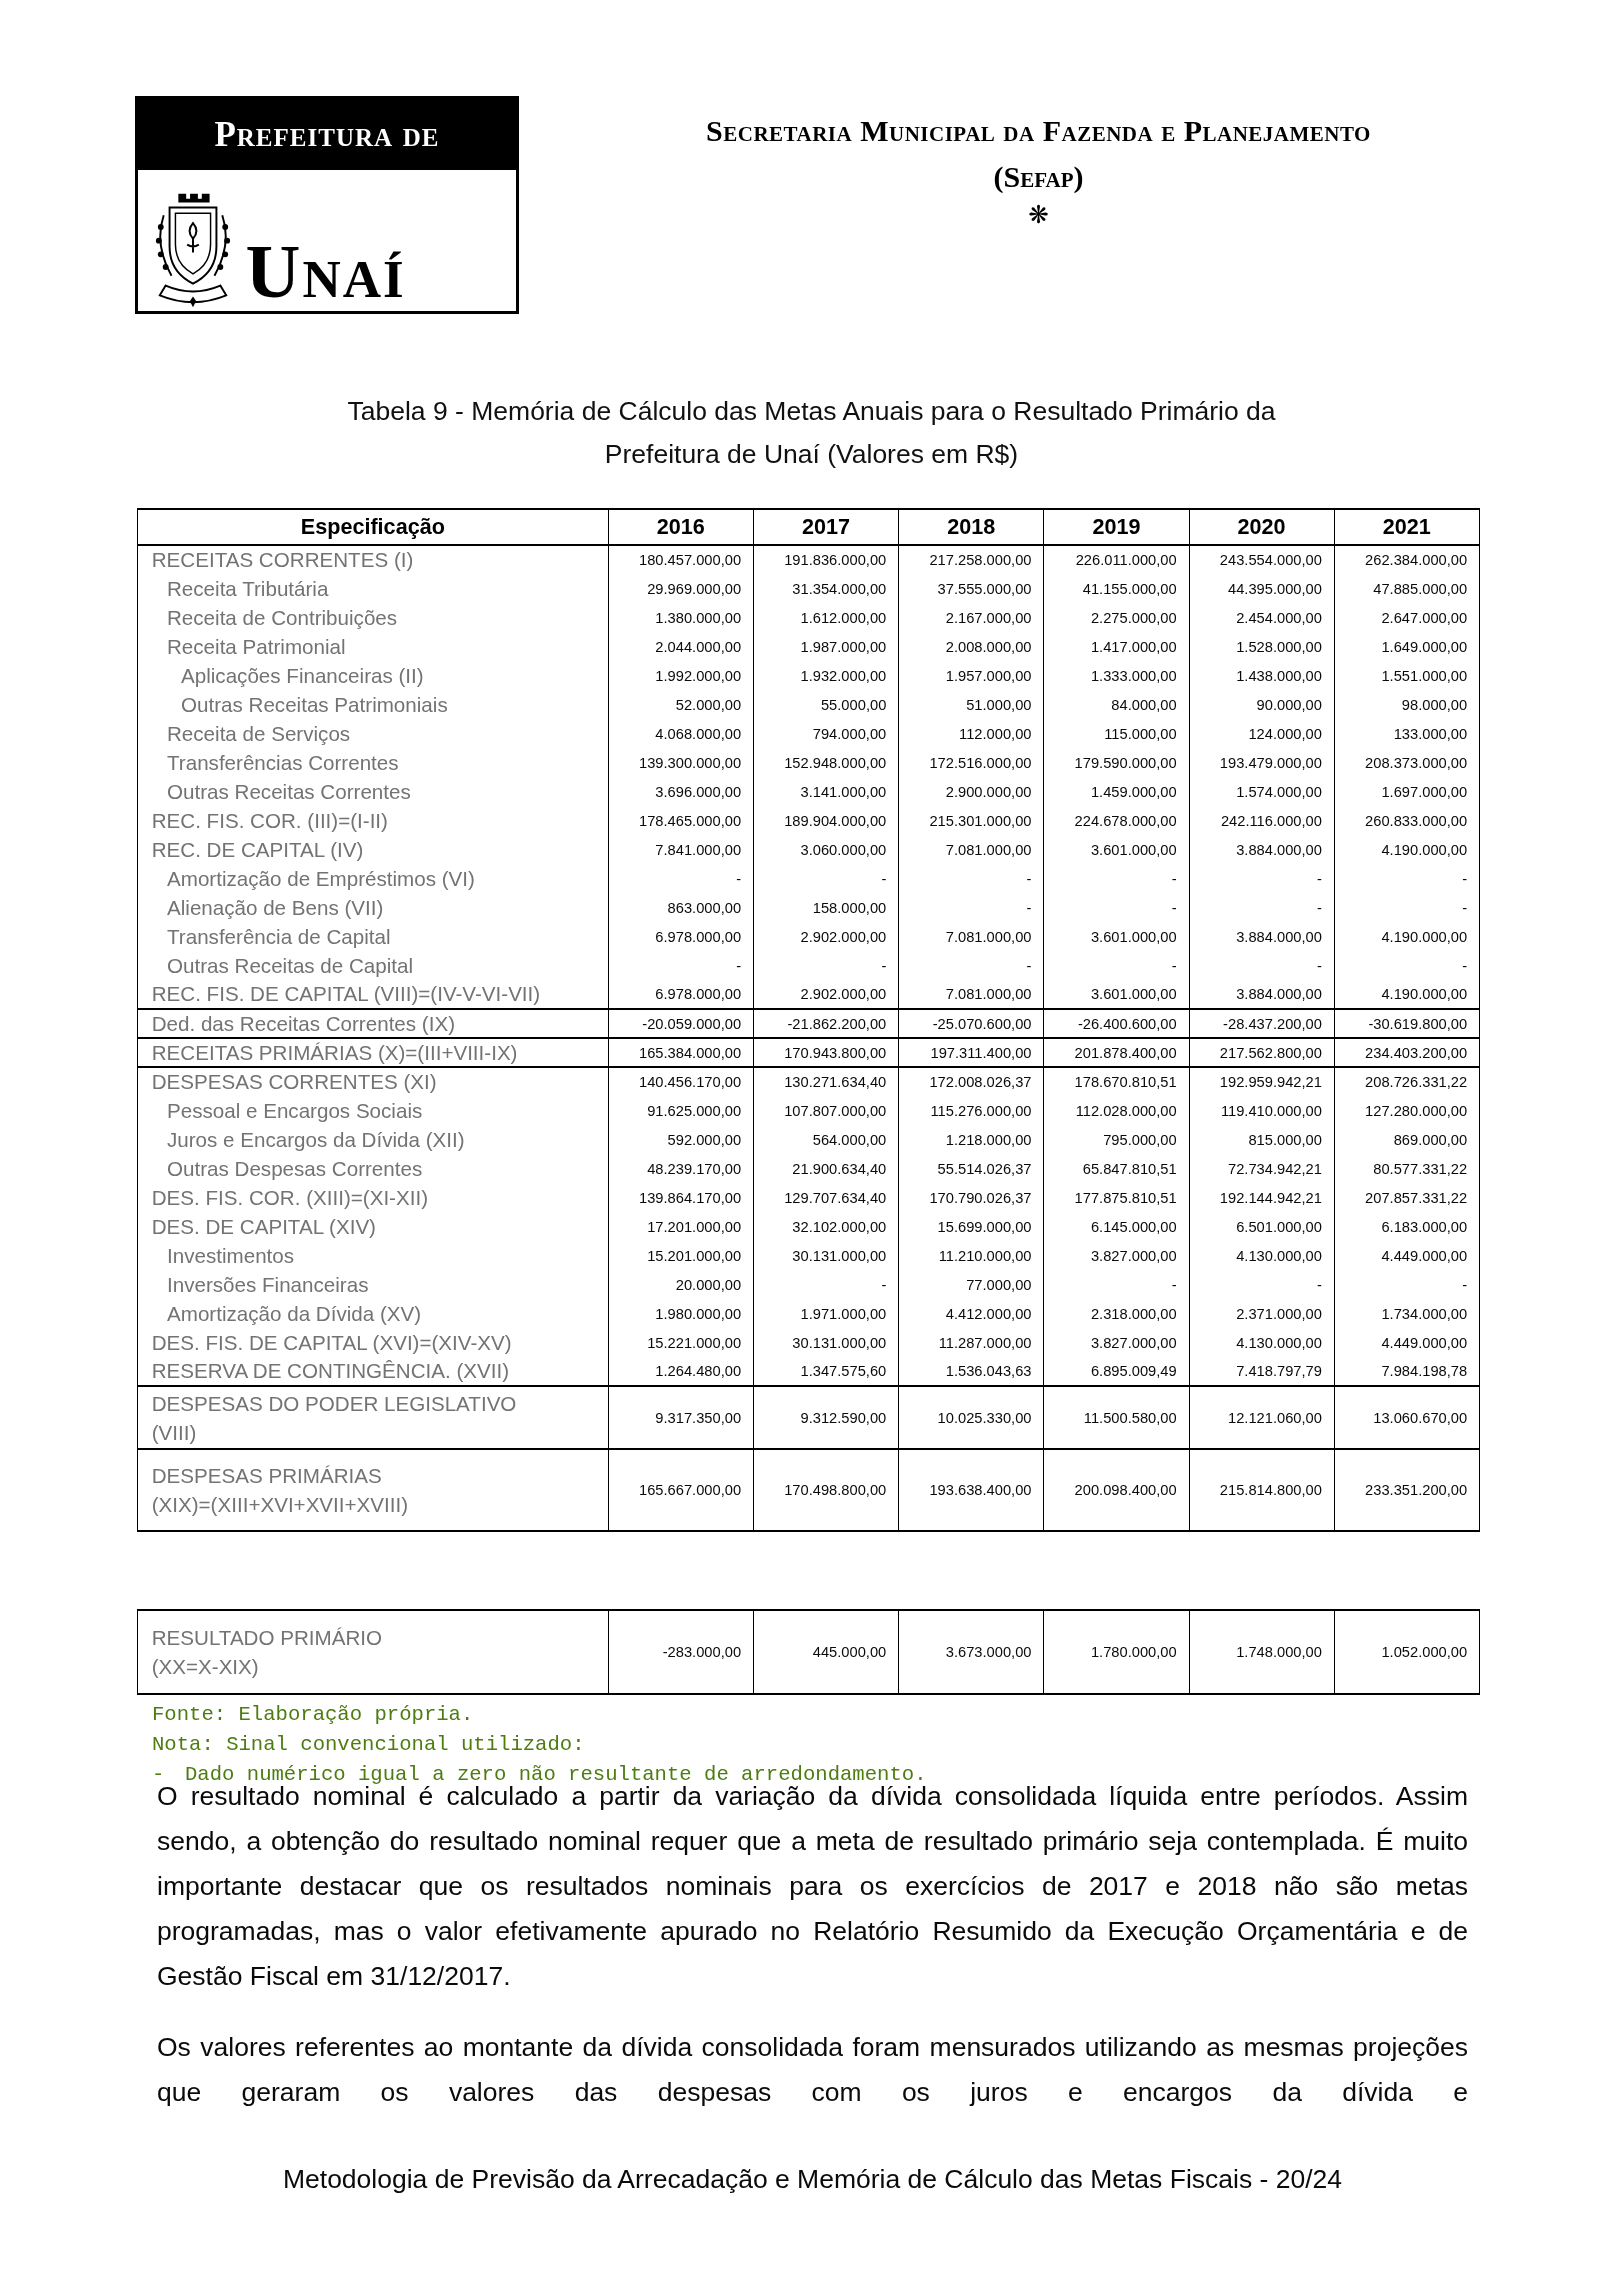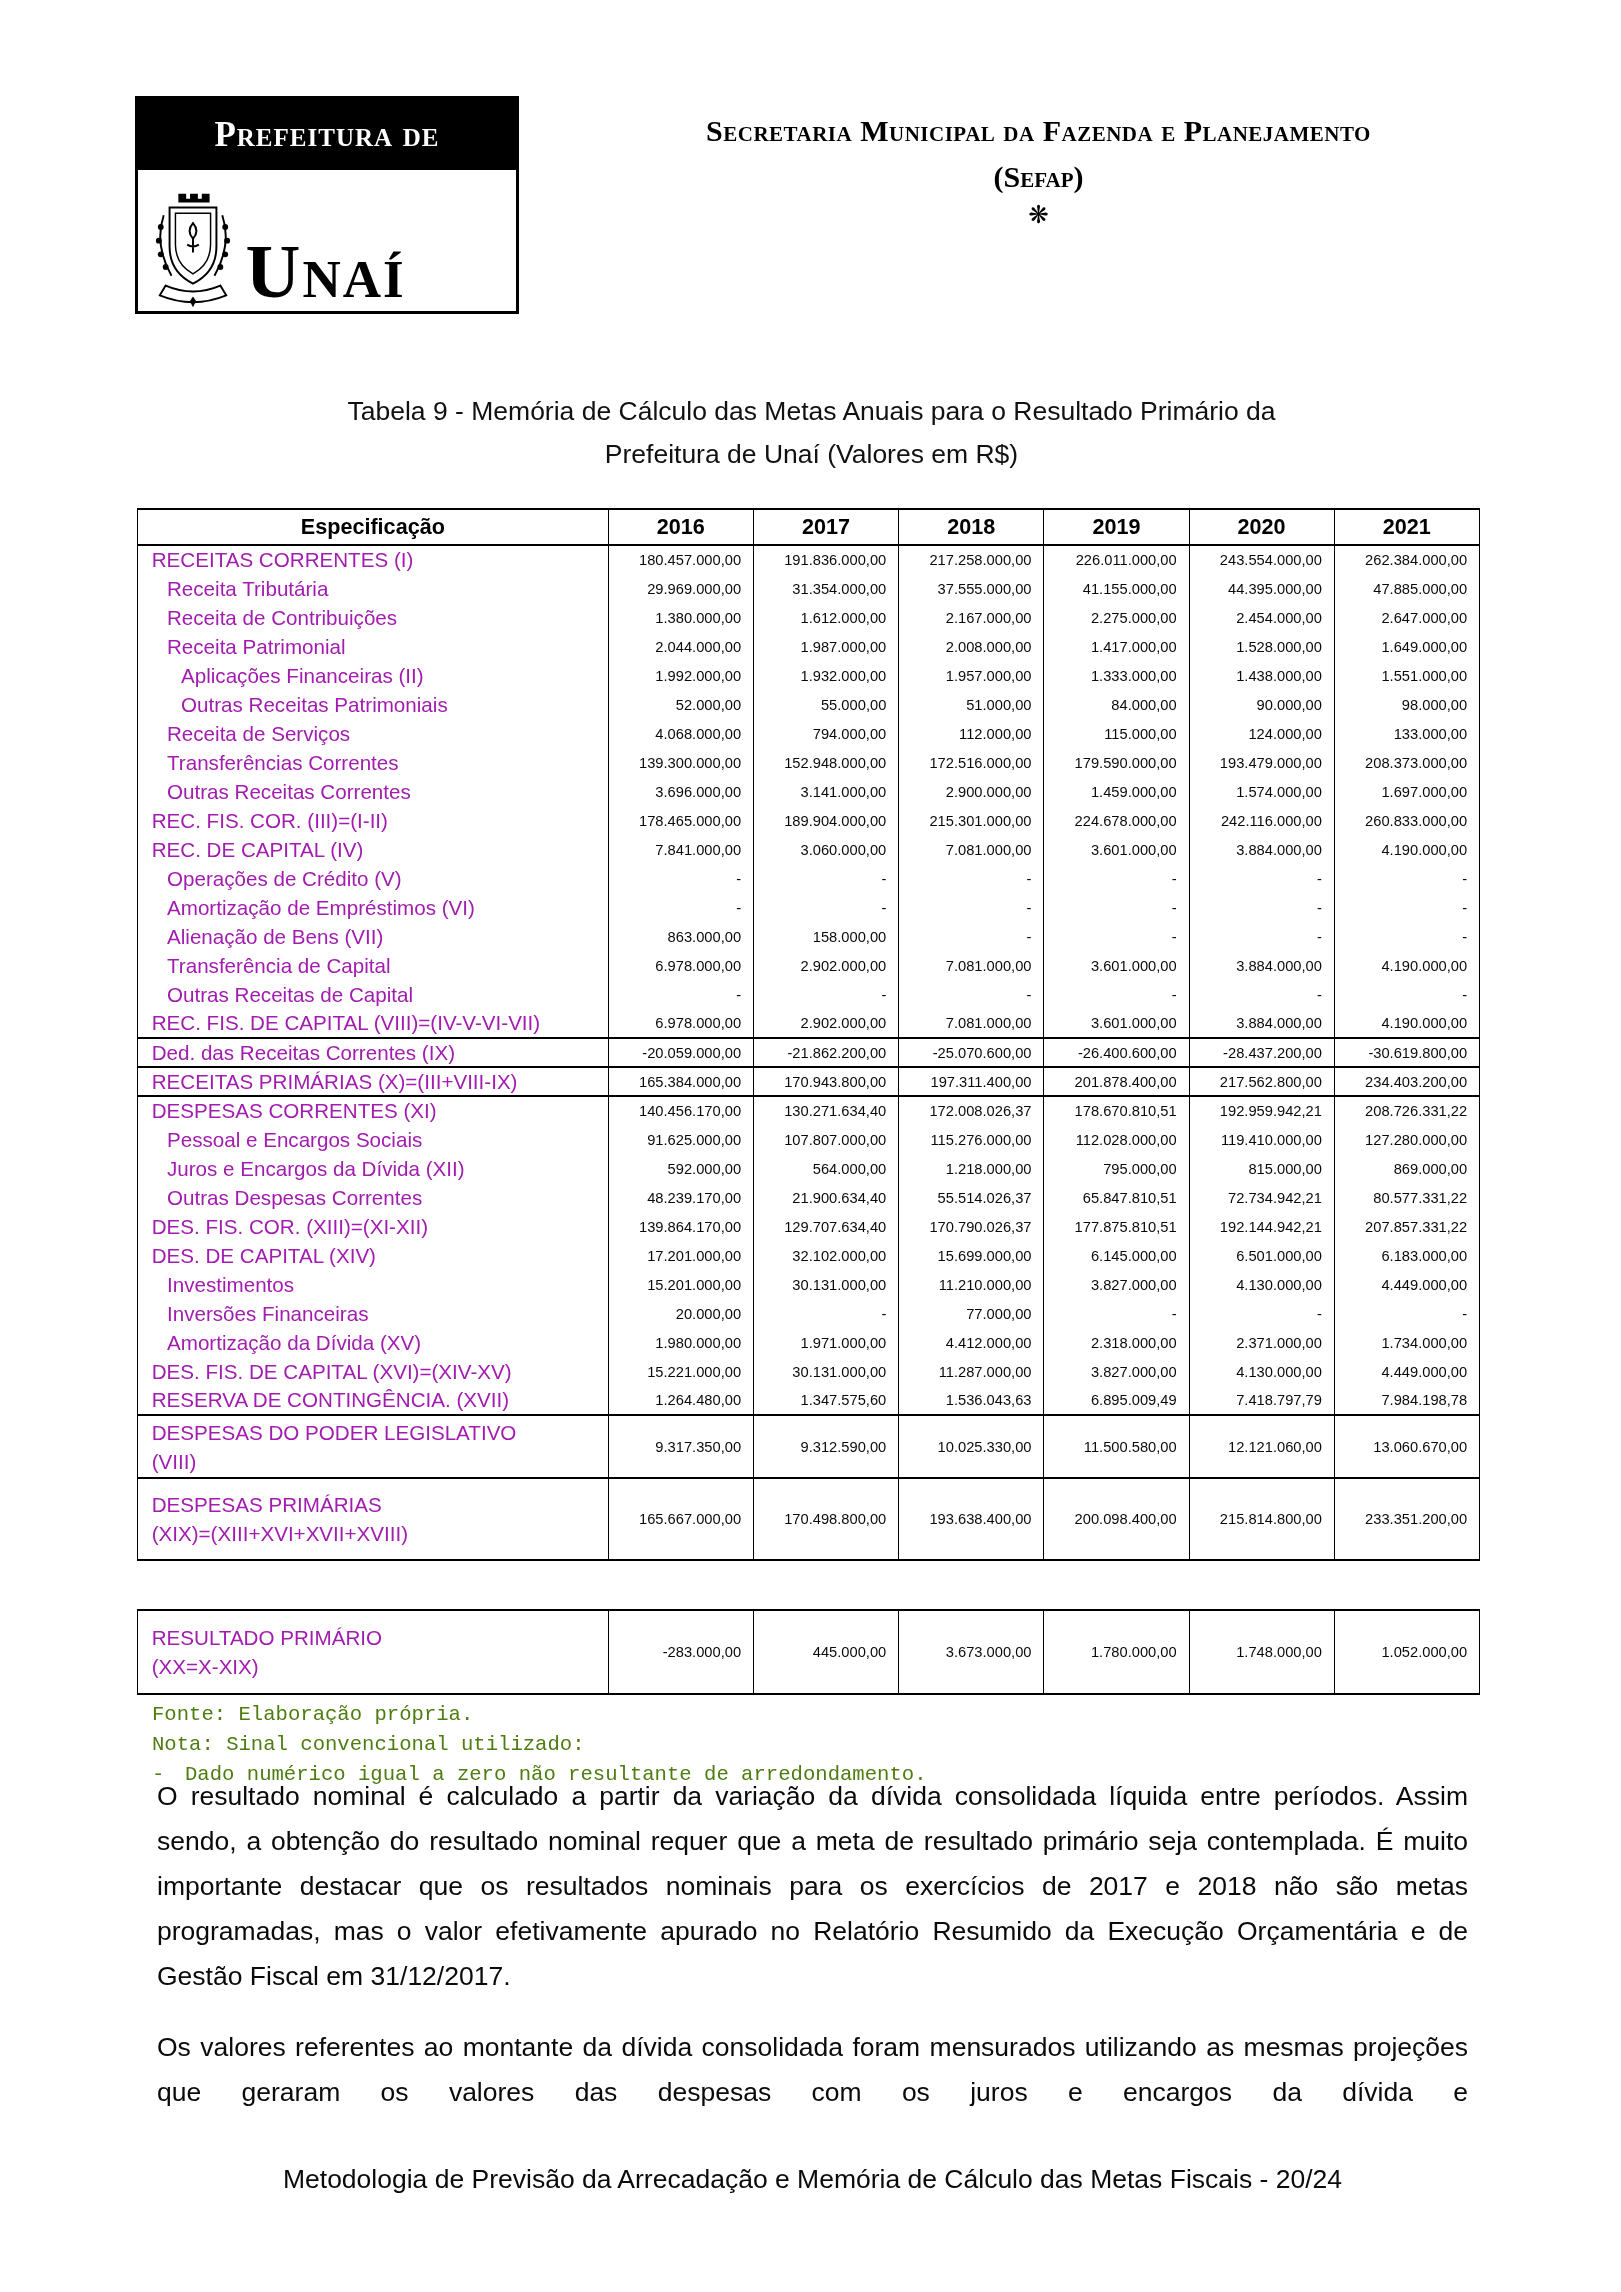--- a/index.html
+++ b/index.html
@@ -48,21 +48,21 @@
   .main-table th,.main-table td,.result-table td{
     border-left:1px solid #000;border-right:1px solid #000;box-sizing:border-box;padding:0;
   }
   .main-table thead th{
     border-bottom:2px solid #000;height:36px;font-size:21.6px;font-weight:bold;text-align:center;
   }
   .main-table tbody tr{height:29px;}
   .main-table tr.tall-2{height:63px;}
   .main-table tr.tall-3{height:82px;}
   .result-table tr{height:84px;}
-  td.lbl{font-size:20.6px;text-align:left;padding-left:13.7px;color:#a21caf;}
+  td.lbl{font-size:20.6px;text-align:left;padding-left:13.7px;color:#737373;}
   td.lbl div{line-height:29px;}
   td.lbl.ind1{padding-left:29px;}
   td.lbl.ind2{padding-left:43px;}
   td.val{font-size:14.7px;text-align:right;padding-right:11.8px;white-space:nowrap;color:#0a0a0a;}
   tr.line-top>td{border-top:2px solid #000;}
   tr.line-bottom>td{border-bottom:2px solid #000;}
   
   .notes{position:absolute;left:152px;top:1700px;font-size:20.6px;line-height:30px;color:#4d7c0f;font-family:Liberation Mono, monospace;}
   .note-bullet .dash{display:inline-block;width:33px;}
   
@@ -239,29 +239,20 @@
         <td class="val">260.833.000,00</td>
       </tr>
       <tr>
         <td class="lbl ind0">REC. DE CAPITAL (IV)</td>
         <td class="val">7.841.000,00</td>
         <td class="val">3.060.000,00</td>
         <td class="val">7.081.000,00</td>
         <td class="val">3.601.000,00</td>
         <td class="val">3.884.000,00</td>
         <td class="val">4.190.000,00</td>
-      </tr>
-      <tr>
-        <td class="lbl ind1">Operações de Crédito (V)</td>
-        <td class="val">-</td>
-        <td class="val">-</td>
-        <td class="val">-</td>
-        <td class="val">-</td>
-        <td class="val">-</td>
-        <td class="val">-</td>
       </tr>
       <tr>
         <td class="lbl ind1">Amortização de Empréstimos (VI)</td>
         <td class="val">-</td>
         <td class="val">-</td>
         <td class="val">-</td>
         <td class="val">-</td>
         <td class="val">-</td>
         <td class="val">-</td>
       </tr>

